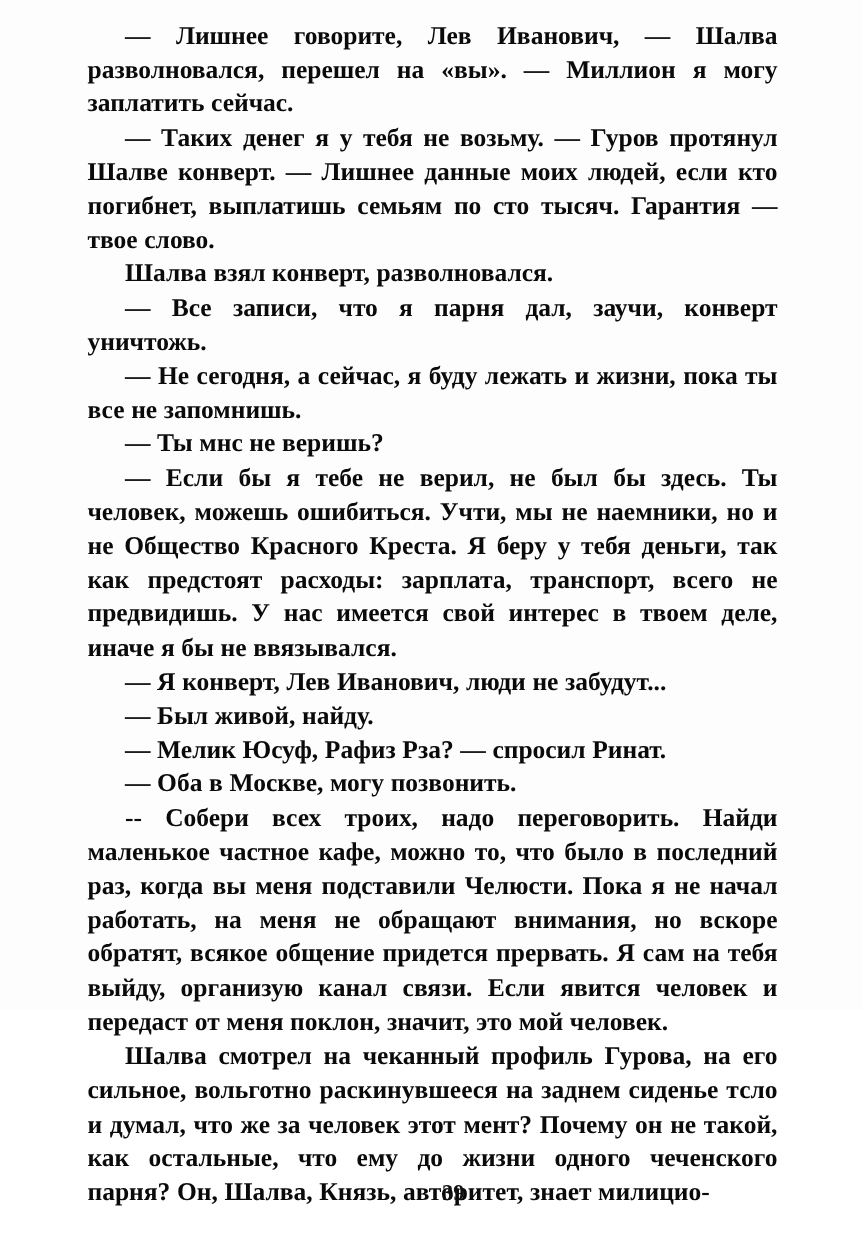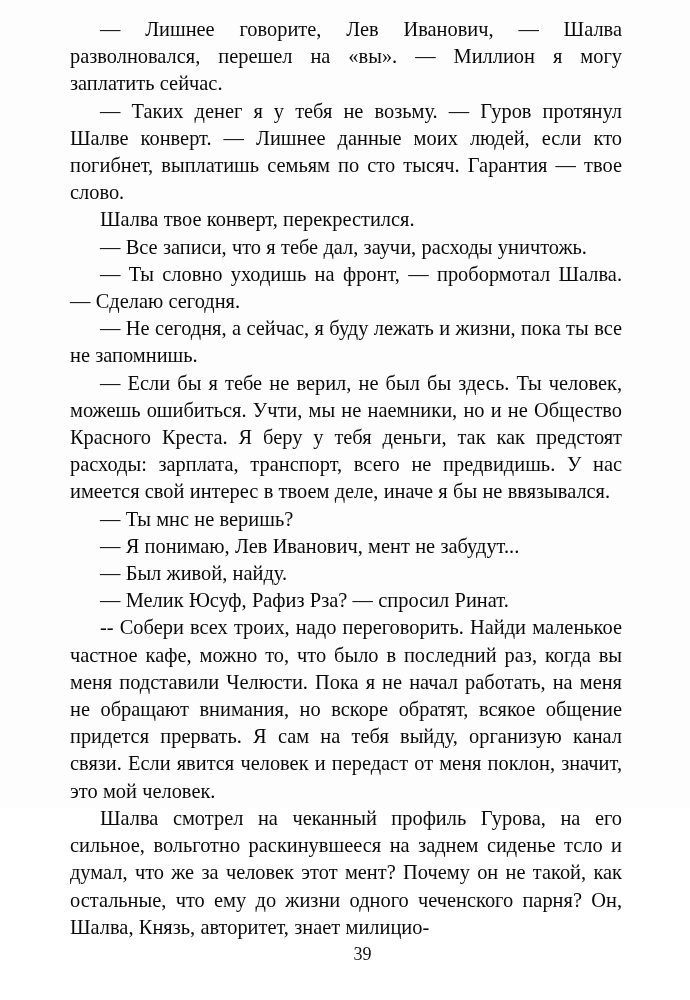--- a/index.html
+++ b/index.html
@@ -14,20 +14,21 @@
     overflow: hidden;
     font-family: "Liberation Serif", "DejaVu Serif", serif;
     color: #0a0a0a;
   }
 
   #page {
     position: relative;
     width: 690px;
     height: 808px;
     background: #fdfdfd;
+    font-weight: bold;
   }
 
   #text-column {
     position: absolute;
     left: 70px;
     top: 16px;
     width: 552px;
   }
 
   .para {
@@ -58,28 +59,28 @@
   }
 </style>
 </head>
 <body>
 
 <div id="page">
 
   <div id="text-column">
     <p class="para">— Лишнее говорите, Лев Иванович, — Шалва разволновался, перешел на «вы». — Миллион я могу заплатить сейчас.</p>
     <p class="para">— Таких денег я у тебя не возьму. — Гуров протянул Шалве конверт. — Лишнее данные моих людей, если кто погибнет, выплатишь семьям по сто тысяч. Гарантия — твое слово.</p>
-    <p class="para">Шалва твое конверт, перекрестился.</p>
-    <p class="para">— Все записи, что я тебе дал, заучи, расходы уничтожь.</p>
-    <p class="para">— Ты словно уходишь на фронт, — пробормотал Шалва. — Сделаю сегодня.</p>
+    <p class="para">Шалва взял конверт, разволновался.</p>
+    <p class="para">— Все записи, что я парня дал, заучи, конверт уничтожь.</p>
     <p class="para">— Не сегодня, а сейчас, я буду лежать и жизни, пока ты все не запомнишь.</p>
+    <p class="para">— Ты мнс не веришь?</p>
     <p class="para">— Если бы я тебе не верил, не был бы здесь. Ты человек, можешь ошибиться. Учти, мы не наемники, но и не Общество Красного Креста. Я беру у тебя деньги, так как предстоят расходы: зарплата, транспорт, всего не предвидишь. У нас имеется свой интерес в твоем деле, иначе я бы не ввязывался.</p>
-    <p class="para">— Ты мнс не веришь?</p>
-    <p class="para">— Я понимаю, Лев Иванович, мент не забудут...</p>
+    <p class="para">— Я конверт, Лев Иванович, люди не забудут...</p>
     <p class="para">— Был живой, найду.</p>
     <p class="para">— Мелик Юсуф, Рафиз Рза? — спросил Ринат.</p>
+    <p class="para">— Оба в Москве, могу позвонить.</p>
     <p class="para">-- Собери всех троих, надо переговорить. Найди маленькое частное кафе, можно то, что было в последний раз, когда вы меня подставили Челюсти. Пока я не начал работать, на меня не обращают внимания, но вскоре обратят, всякое общение придется прервать. Я сам на тебя выйду, организую канал связи. Если явится человек и передаст от меня поклон, значит, это мой человек.</p>
     <p class="para">Шалва смотрел на чеканный профиль Гурова, на его сильное, вольготно раскинувшееся на заднем сиденье тсло и думал, что же за человек этот мент? Почему он не такой, как остальные, что ему до жизни одного чеченского парня? Он, Шалва, Князь, авторитет, знает милицио-</p>
   </div>
 
   <div id="page-number">39</div>
 
 </div>
 
 </body></html>

